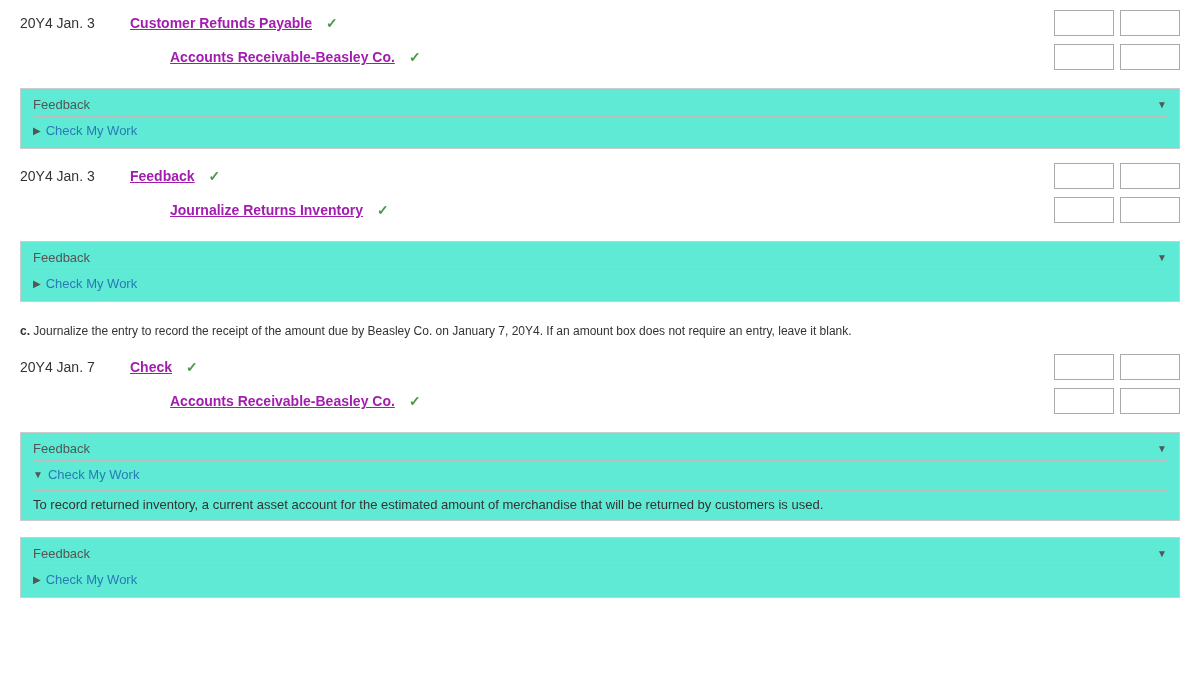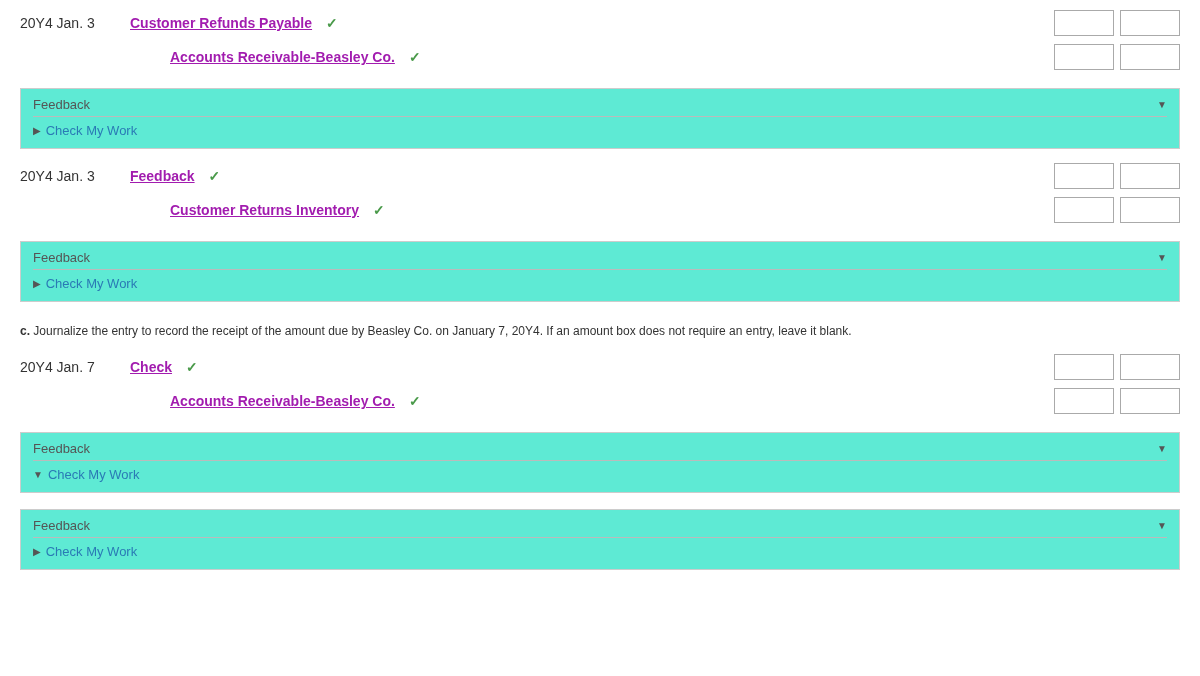--- a/index.html
+++ b/index.html
@@ -183,21 +183,21 @@
         <input type="text" class="entry-input" value="" style="">
         <input type="text" class="entry-input" value="" style="">
       </div>
     </div>
   </div>
 
   <div class="journal-row">
     <div class="row-wrapper">
       <span class="date-label"></span>
       <div class="account-area" style="padding-left:40px;">
-        <a class="account-link">Customer Returns Inventory</a>
+        <a class="account-link">Journalize Returns Inventory</a>
         <span class="check-mark">✓</span>
       </div>
       <div class="input-group">
         <input type="text" class="entry-input" value="" style="">
         <input type="text" class="entry-input" value="" style="">
       </div>
     </div>
   </div>
 </div>
 
@@ -249,20 +249,21 @@
 
 <div class="feedback-box">
   <div class="feedback-label">
     <span>Feedback</span>
     <span class="triangle-down">▼</span>
   </div>
   <div class="check-my-work">
     <span class="arrow">▼</span>
     <span>Check My Work</span>
   </div>
+  <div class="feedback-text">To record returned inventory, a current asset account for the estimated amount of merchandise that will be returned by customers is used.</div>
 </div>
 
 <div class="feedback-box" style="margin-top:16px;">
   <div class="feedback-label">
     <span>Feedback</span>
     <span class="triangle-down">▼</span>
   </div>
   <div class="check-my-work">
     <span class="arrow">▶</span>
     <span>Check My Work</span>

